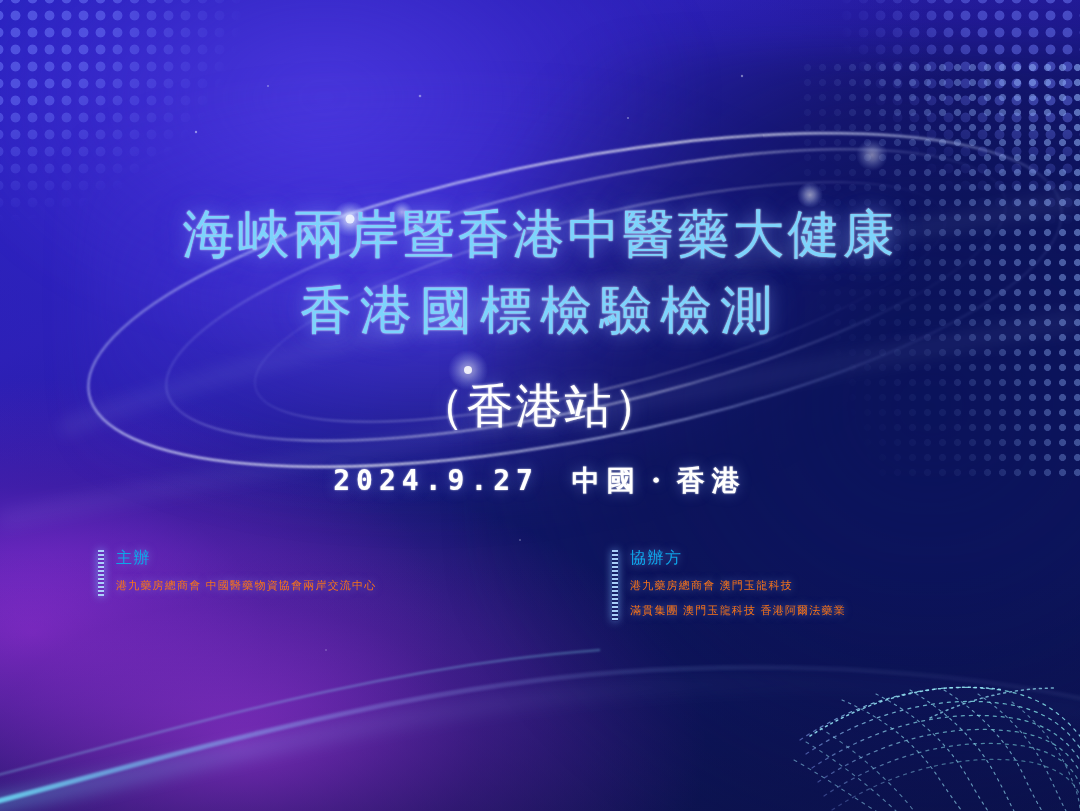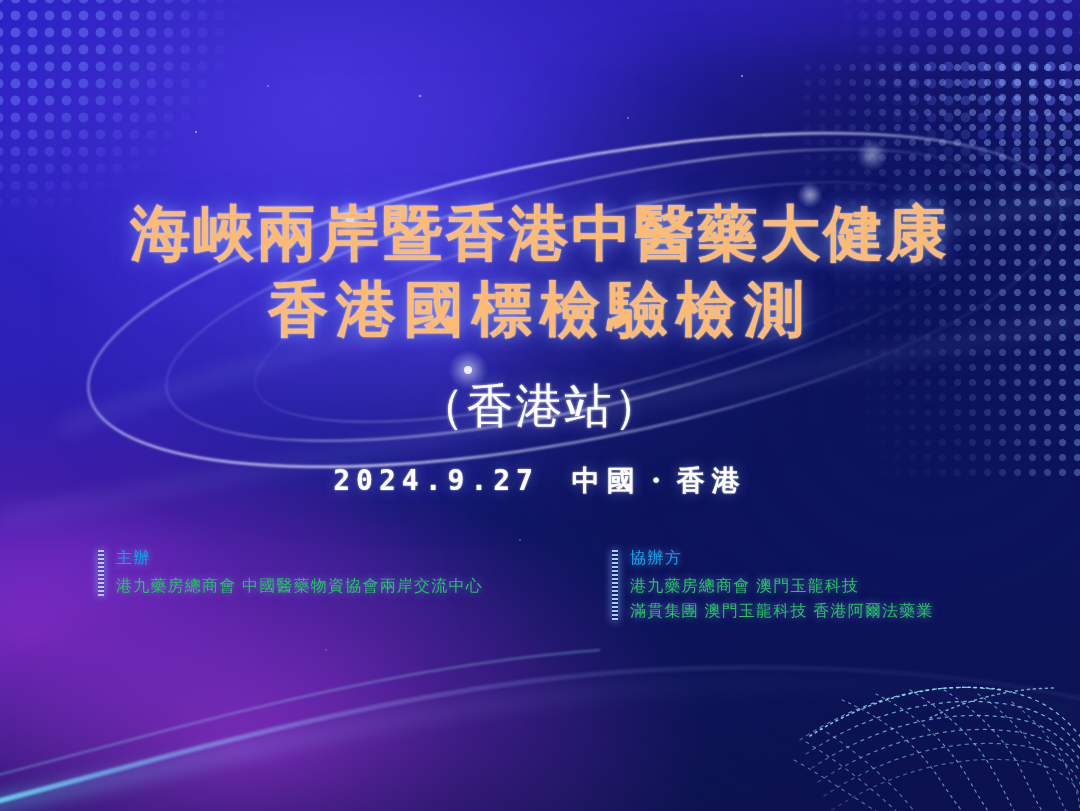--- a/index.html
+++ b/index.html
@@ -112,23 +112,23 @@
     z-index: 40;
   }
 
   .title-block {
     position: absolute;
     left: 0; right: 0;
     top: 196px;
     text-align: center;
   }
   .title-line {
-    color: #fdba74;
-    font-weight: bold;
-    font-size: 60px;
+    color: #7dd3fc;
+    font-weight: normal;
+    font-size: 52px;
     line-height: 76px;
     letter-spacing: 3px;
     white-space: nowrap;
     text-shadow:
       0 0 2px rgba(255,255,255,0.9),
       0 0 16px rgba(150,180,255,0.55),
       0 0 34px rgba(90,120,255,0.40);
   }
   .title-line.l2 { letter-spacing: 8px; }
 
@@ -189,22 +189,22 @@
 
   .org-label {
     color: #0ea5e9;
     font-size: 16px;
     letter-spacing: 1.5px;
     line-height: 24px;
     margin-bottom: 3px;
     text-shadow: 0 0 8px rgba(140,180,255,0.55);
   }
   .org-line {
-    color: #22c55e;
-    font-size: 16px;
+    color: #f97316;
+    font-size: 11px;
     letter-spacing: 1.2px;
     line-height: 25px;
     white-space: nowrap;
     text-shadow: 0 0 9px rgba(140,180,255,0.55);
   }
 </style>
 </head>
 <body>
 
 <div class="poster">

